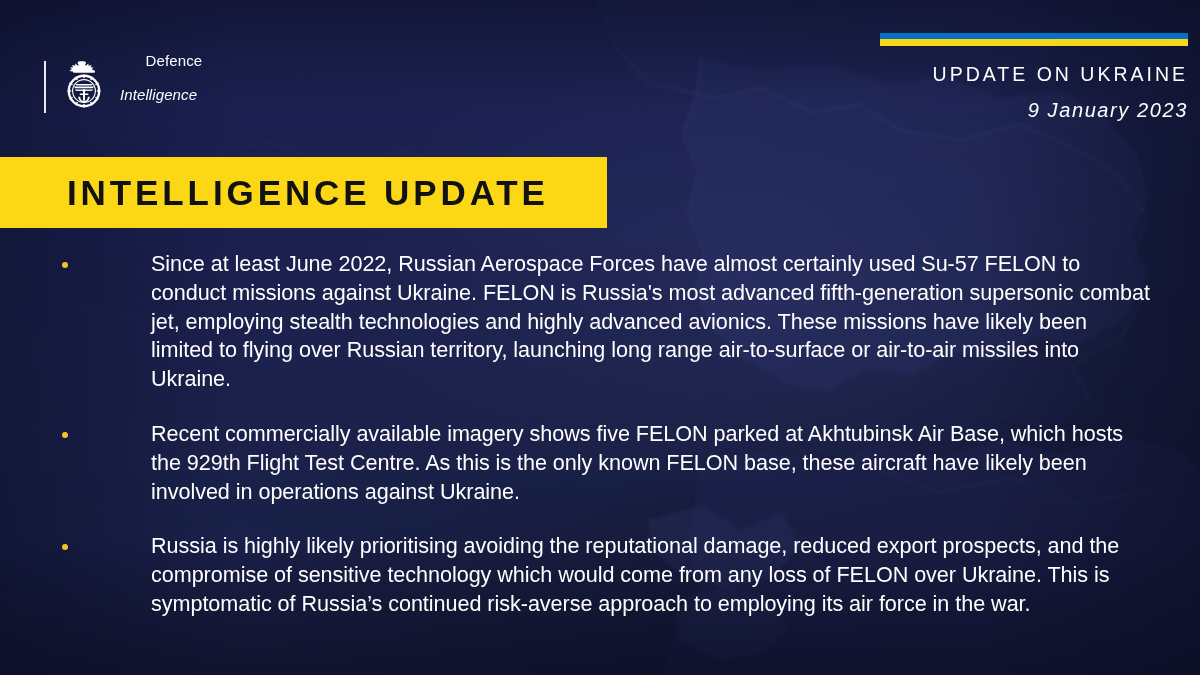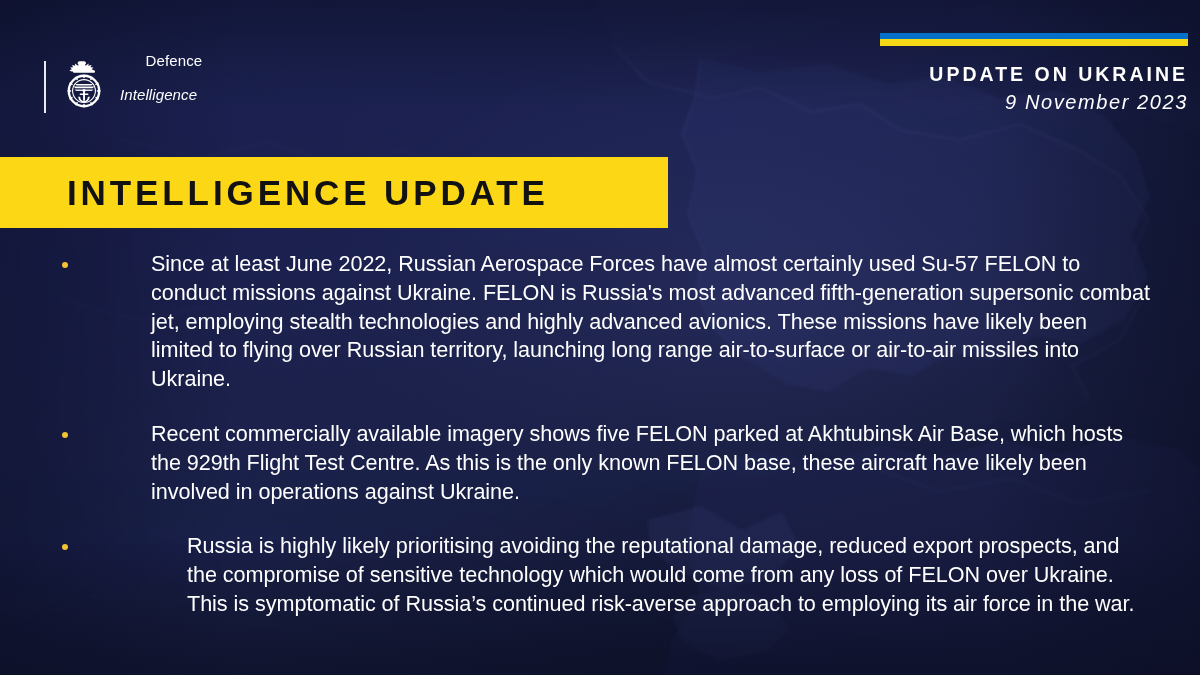--- a/index.html
+++ b/index.html
@@ -90,39 +90,39 @@
     margin-bottom: 17px;
     overflow: hidden;
   }
   .flagbar .blue { height: 6px; background: #0570c8; }
   .flagbar .yellow { height: 7px; background: #f5d916; }
 
   .update-title {
     color: #ffffff;
     font-size: 19.5px;
     letter-spacing: 3.0px;
-    font-weight: 700;
-    margin-bottom: 5px;
+    font-weight: 400;
+    margin-bottom: 13px;
     white-space: pre;
   }
   .update-date {
     color: #ffffff;
     font-size: 20px;
     font-style: italic;
     letter-spacing: 1.6px;
     font-weight: 400;
     white-space: pre;
   }
 
   
   .banner {
     position: absolute;
     left: 0;
     top: 157px;
-    width: 668px;
+    width: 607px;
     height: 71px;
     background: #fbd716;
     display: flex;
     align-items: center;
     z-index: 6;
   }
   .banner-text {
     color: #121212;
     font-size: 35px;
     font-weight: 700;
@@ -137,21 +137,21 @@
     left: 62px;
     top: 250px;
     width: 1090px;
     z-index: 6;
   }
   .bullet-item {
     display: flex;
     align-items: flex-start;
     margin-bottom: 26px;
   }
-  .bullet-item:last-child { margin-bottom: 0; gap: 36px; }
+  .bullet-item:last-child { margin-bottom: 0; }
   .bullet-dot {
     flex: none;
     width: 6px;
     height: 6px;
     border-radius: 50%;
     background: #f2c233;
     margin-top: 12px;
     margin-right: 35px;
   }
   .bullet-text {
@@ -260,21 +260,21 @@
       <span class="l2">Intelligence</span>
     </div>
   </div>
 
   <div class="update-block">
     <div class="flagbar">
       <div class="blue"></div>
       <div class="yellow"></div>
     </div>
     <div class="update-title">UPDATE ON UKRAINE</div>
-    <div class="update-date">9 November 2023</div>
+    <div class="update-date">9 January 2023</div>
   </div>
 
   <div class="banner">
     <div class="banner-text">INTELLIGENCE UPDATE</div>
   </div>
 
   <div class="body-wrap">
     <div class="bullet-item">
       <span class="bullet-dot"></span>
       <span class="bullet-text">Since at least June 2022, Russian Aerospace Forces have almost certainly used Su-57 FELON to conduct missions against Ukraine. FELON is Russia's most advanced fifth-generation supersonic combat jet, employing stealth technologies and highly advanced avionics. These missions have likely been limited to flying over Russian territory, launching long range air-to-surface or air-to-air missiles into Ukraine.</span>

